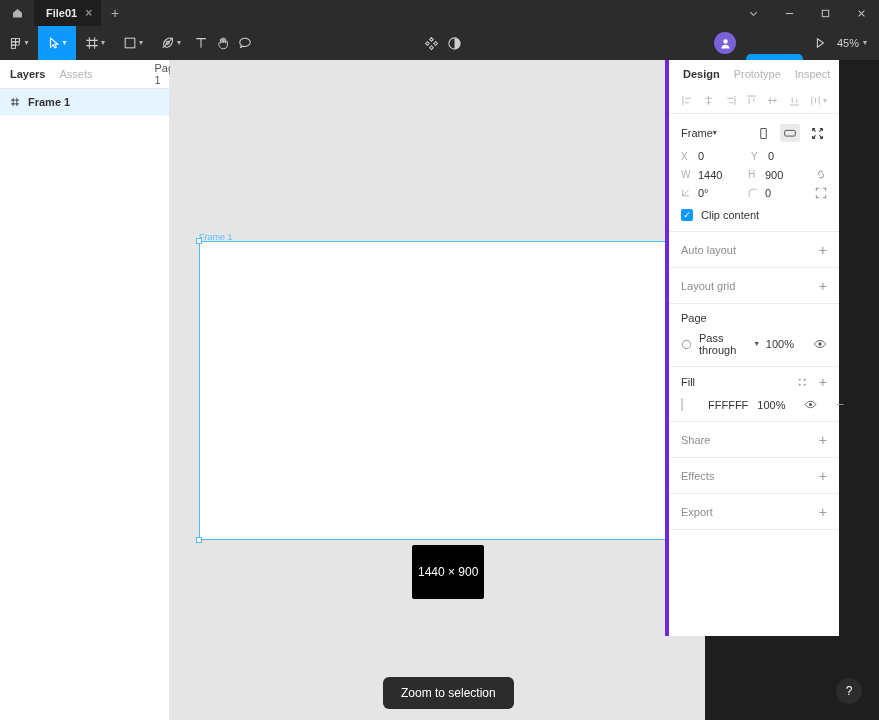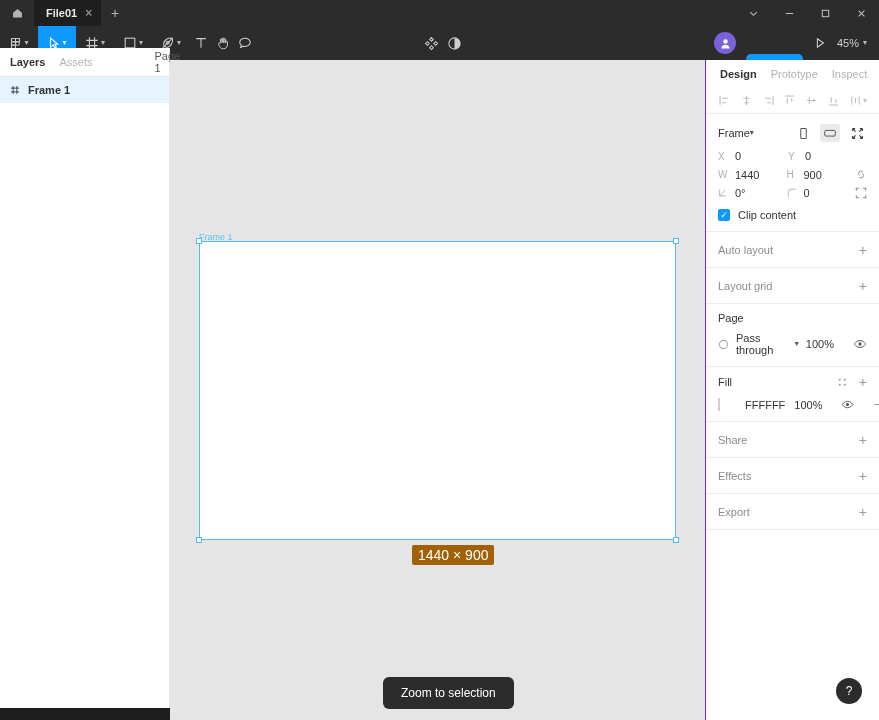--- a/index.html
+++ b/index.html
@@ -66,21 +66,21 @@
     background: #0d99ff; color: #fff; font-size: 11px; font-weight: bold;
     border-radius: 5px; padding: 5px 13px; margin-top: 43px;
   }
   .play-btn { color: #cfcfcf; display: flex; align-items: center; }
   .zoom-level {
     color: #cfcfcf; font-size: 11px; display: flex; align-items: center; gap: 4px;
   }
 
   
   .left-panel {
-    position: absolute; top: 48px; left: 0; width: 170px; height: 660px;
+    position: absolute; top: 60px; left: 0; width: 170px; height: 660px;
     background: #ffffff; border-right: 1px solid #e6e6e6;
   }
   .lp-tabs {
     height: 28px; display: flex; align-items: center;
     padding: 0 10px; gap: 14px; font-size: 11px;
   }
   .lp-tab { color: #b3b3b3; }
   .lp-tab.active { color: #333; font-weight: bold; }
   .lp-page {
     margin-left: auto; color: #555; font-size: 11px;
@@ -110,33 +110,33 @@
   .handle {
     position: absolute; width: 6px; height: 6px;
     background: #ffffff; border: 1px solid #4fbaf5;
   }
   .h-tl { left: 26px; top: 178px; }
   .h-tr { left: 503px; top: 178px; }
   .h-bl { left: 26px; top: 477px; }
   .h-br { left: 503px; top: 477px; }
   .dim-badge {
     position: absolute; left: 242px; top: 485px;
-    background: #a16207; color: #fff; font-size: 14px;
-    padding: 2px 6px; border-radius: 2px; white-space: nowrap;
+    background: #000000; color: #fff; font-size: 12px;
+    padding: 20px 6px; border-radius: 2px; white-space: nowrap;
   }
   .tooltip {
     position: absolute; left: 213px; top: 617px;
     background: #2c2c2c; color: #fff; font-size: 12px;
     padding: 9px 18px; border-radius: 6px; white-space: nowrap;
   }
 
   
   .right-panel {
-    position: absolute; top: 60px; left: 705px; width: 174px; height: 660px;
-    background: #ffffff; border-left: 1px solid #6d28d9;
+    position: absolute; top: 60px; left: 665px; width: 174px; height: 576px;
+    background: #ffffff; border-left: 4px solid #6d28d9;
   }
   .rp-tabs {
     height: 28px; display: flex; align-items: center;
     padding: 0 14px; gap: 14px; font-size: 11px;
   }
   .rp-tab { color: #b3b3b3; }
   .rp-tab.active { color: #333; font-weight: bold; }
   .align-row {
     height: 26px; display: flex; align-items: center;
     justify-content: space-between; padding: 0 12px;

